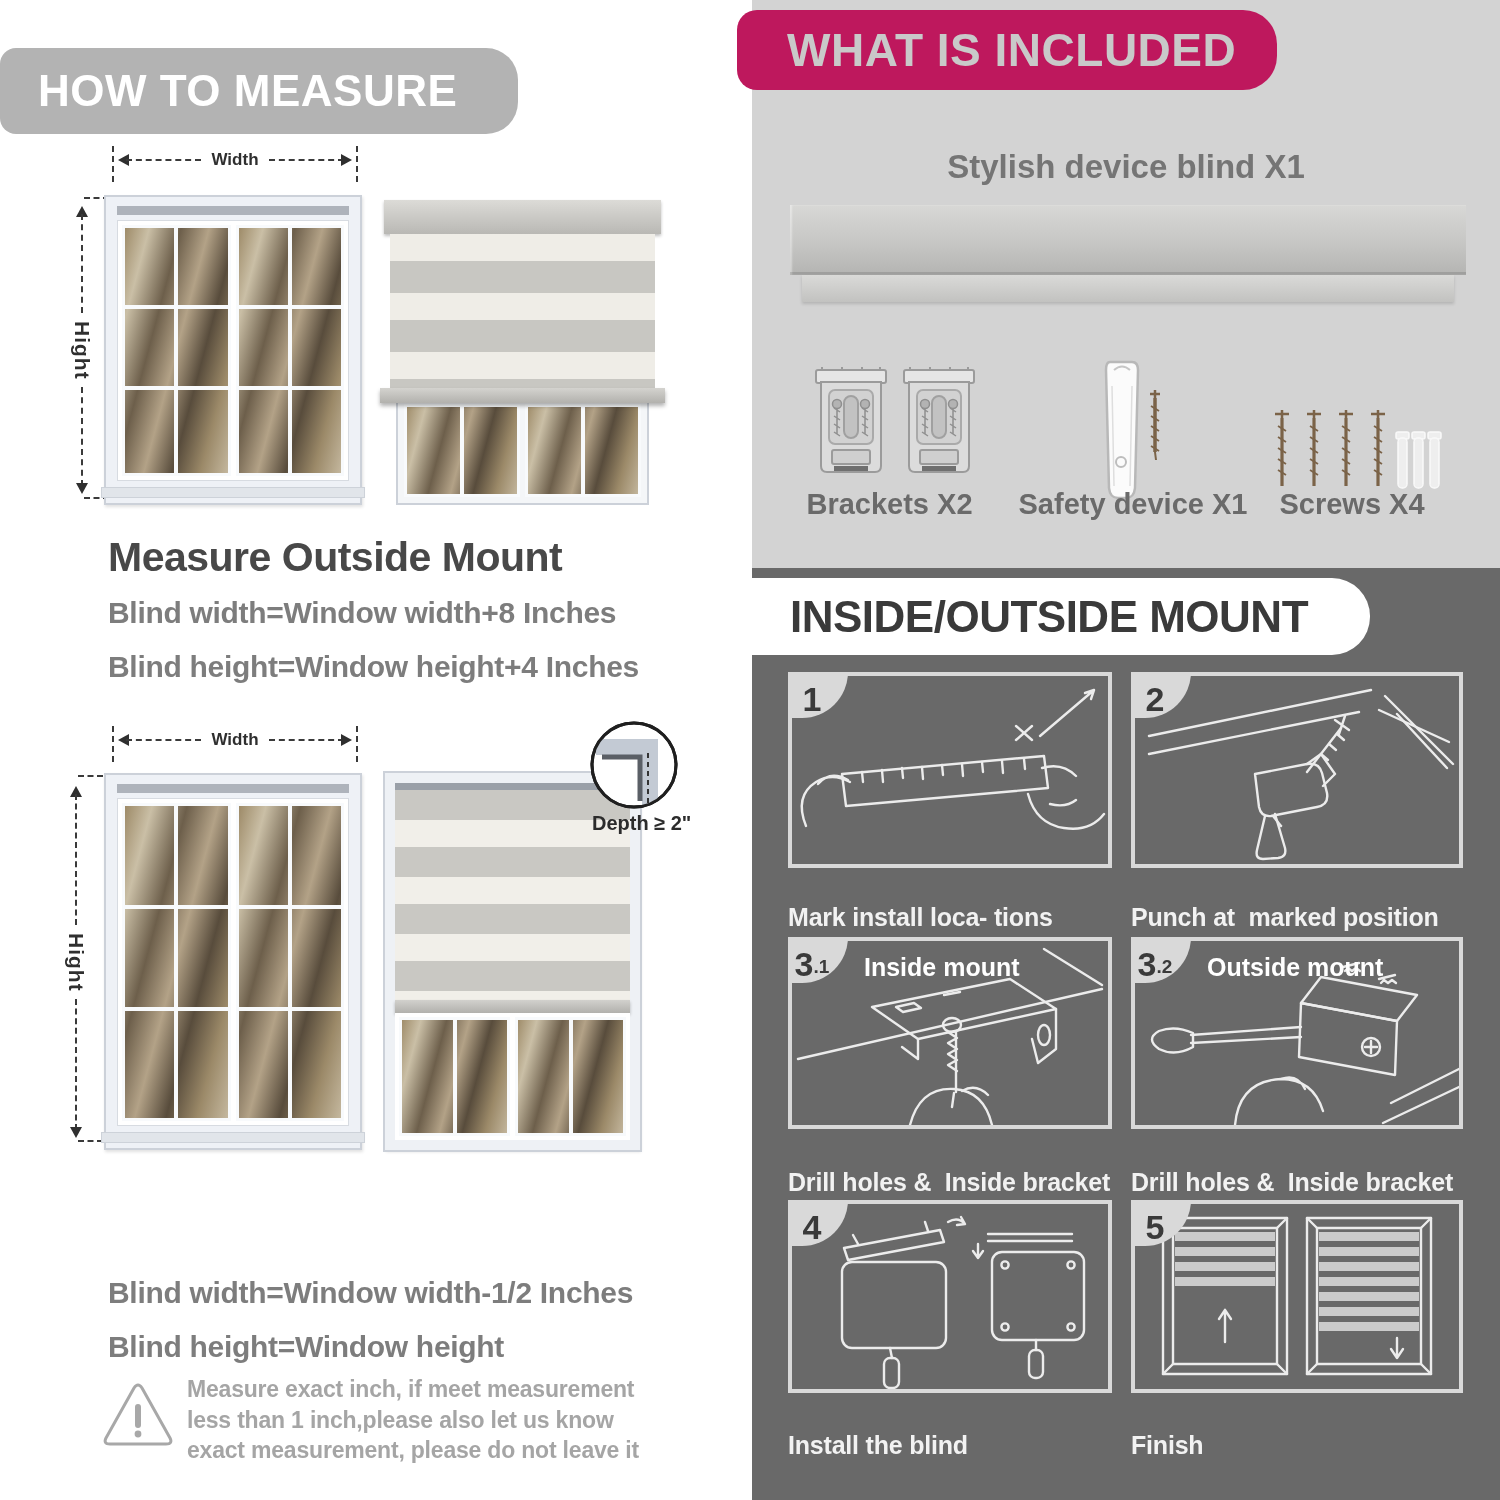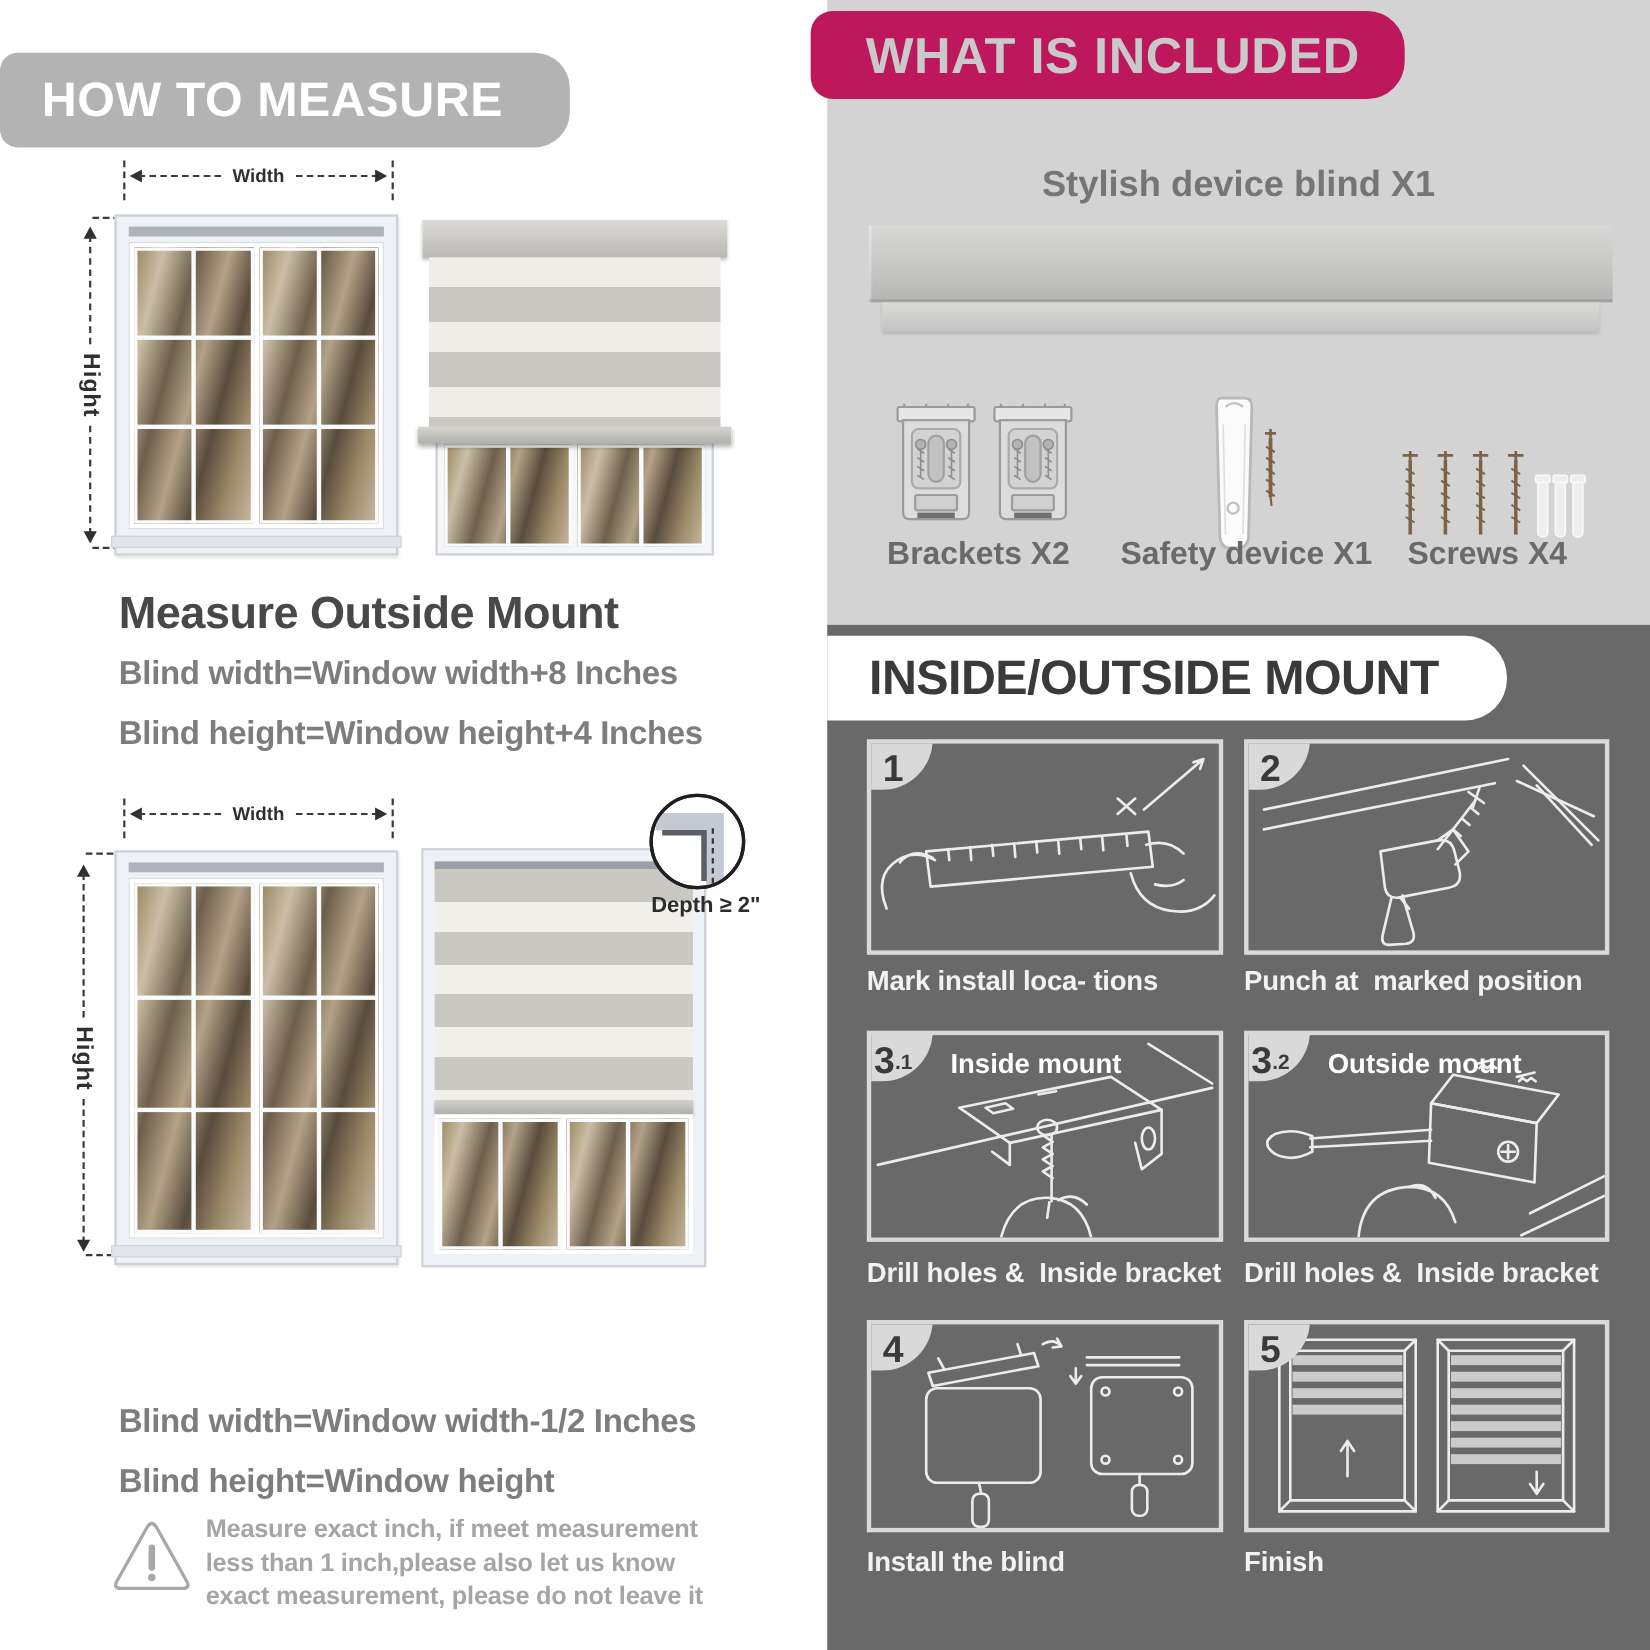--- a/index.html
+++ b/index.html
@@ -82,21 +82,21 @@
   .rb-header{left:752px;top:578px;width:618px;height:77px;background:#ffffff;
              border-radius:0 38px 38px 0;color:#3a3a3a;font-size:44px;
              display:flex;align-items:center;padding-left:38px;box-sizing:border-box;letter-spacing:-.5px;}
   .step-frame{border:4px solid #d9d9d9;box-sizing:border-box;position:absolute;overflow:hidden;}
   .badge{position:absolute;left:-10px;top:-10px;width:66px;height:52px;background:#d9d9d9;
          border-radius:0 0 46px 0;display:flex;align-items:flex-end;justify-content:center;
          padding:0 10px 2px 4px;box-sizing:border-box;color:#3a3a3a;}
   .badge .n{font-size:34px;line-height:1;}
   .badge .s{font-size:19px;line-height:1.4;}
   .inner-label{position:absolute;left:72px;top:12px;font-size:25px;color:#ffffff;}
-  .caption{position:absolute;font-size:25px;color:#f2f2f2;white-space:pre;letter-spacing:-.2px;}
+  .caption{position:absolute;font-size:25px;color:#f2f2f2;white-space:pre;letter-spacing:-.2px;margin-top:25px;}
   .art{position:absolute;inset:0;width:100%;height:100%;}
 </style>
 </head>
 <body>
 
 <div class="page">
 
   <div class="abs lh-header">HOW TO MEASURE</div>
 
   <div class="abs vtick" style="left:112px;top:146px;height:36px;"></div>

